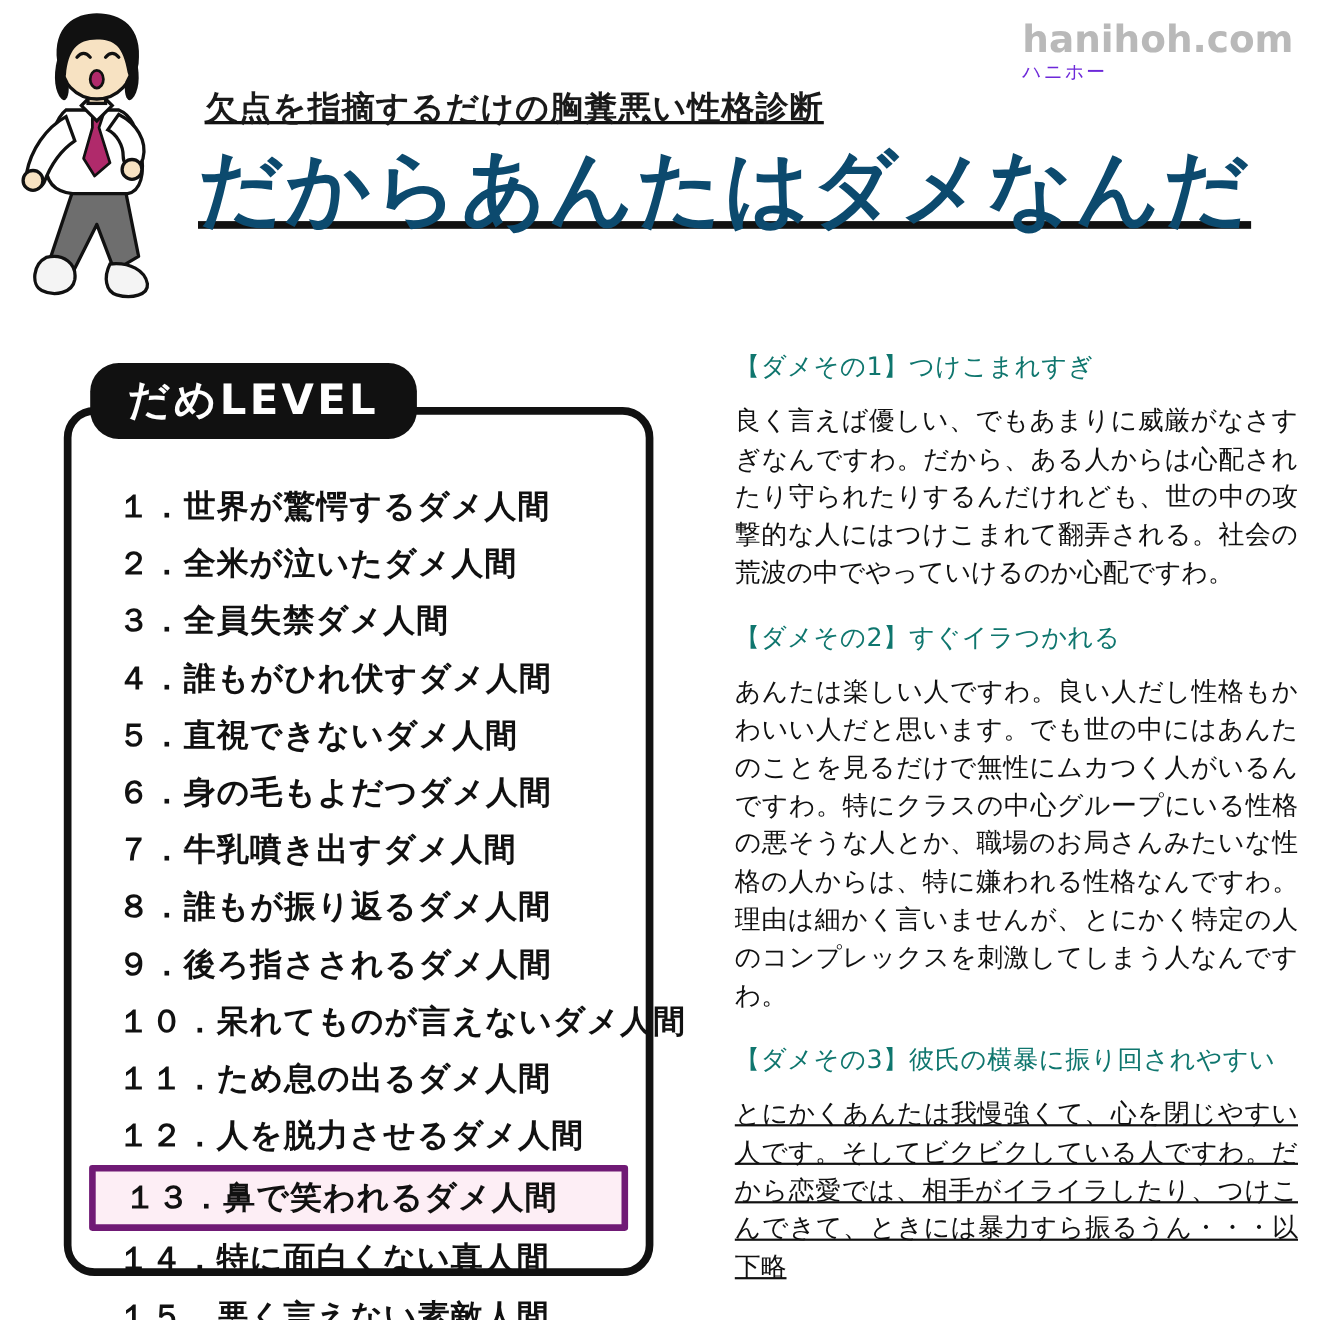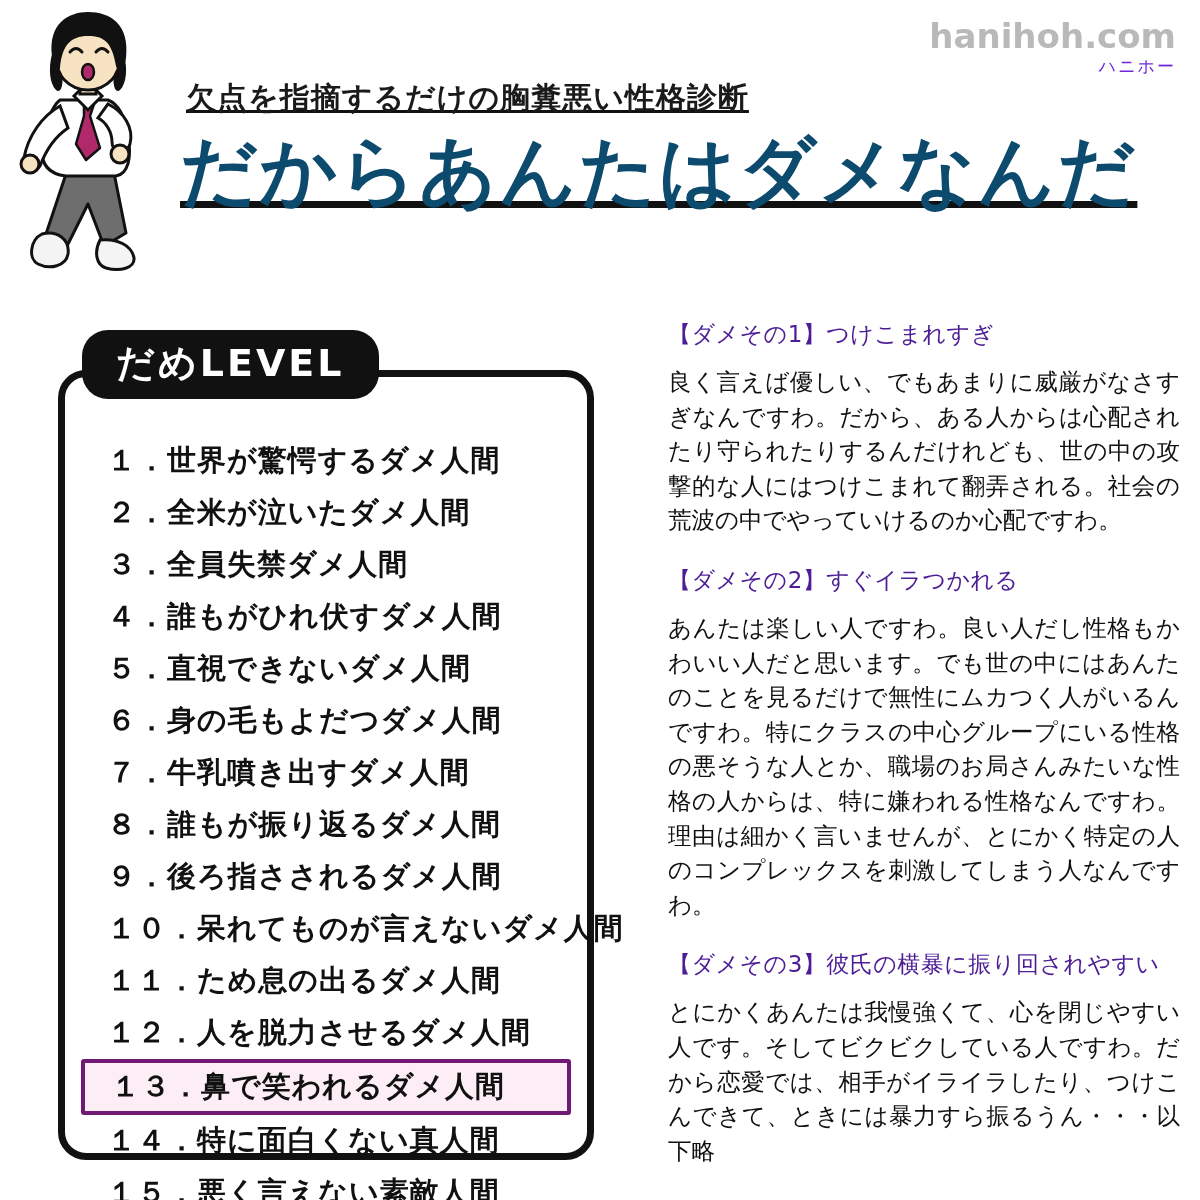--- a/index.html
+++ b/index.html
@@ -14,21 +14,20 @@
     color: #111111;
     position: relative;
     overflow: hidden;
   }
 
   
   .brand {
     position: absolute;
     top: 18px;
     right: 24px;
-    text-align: right;
     line-height: 1.1;
   }
   .brand-main {
     font-size: 34px;
     font-weight: bold;
     color: #b9b9b9;
     letter-spacing: 0px;
   }
   .brand-sub {
     font-size: 17px;
@@ -110,49 +109,49 @@
     font-weight: bold;
     color: #111111;
     letter-spacing: 1px;
     padding: 6px 0 6px 26px;
     margin: 0 16px 0 16px;
     box-sizing: border-box;
     white-space: nowrap;
   }
   .level-item.highlight {
     background: #fdeef5;
-    border: 4px solid #701a75;
+    border: 6px solid #701a75;
     border-radius: 3px;
     padding-top: 4px;
     padding-bottom: 4px;
   }
 
   
   .right-col {
     position: absolute;
     left: 668px;
     top: 318px;
     width: 512px;
   }
   .sec-heading {
     font-size: 23px;
-    color: #4c1d95;
+    color: #0f766e;
     line-height: 1.45;
     margin: 0 0 14px 0;
     letter-spacing: 0.5px;
   }
   .sec-body {
     font-size: 23.5px;
     color: #111111;
     line-height: 1.47;
     margin: 0 0 26px 0;
     letter-spacing: 0px;
     text-align: justify;
   }
-  .sec-block:last-child .sec-body { margin-bottom: 16px; }
+  .sec-block:last-child .sec-body { margin-bottom: 16px; text-decoration: underline; }
 </style>
 </head>
 <body>
 
 <div class="brand">
   <div class="brand-main">hanihoh.com</div>
   <div class="brand-sub">ハニホー</div>
 </div>
 
 <div class="mascot">

